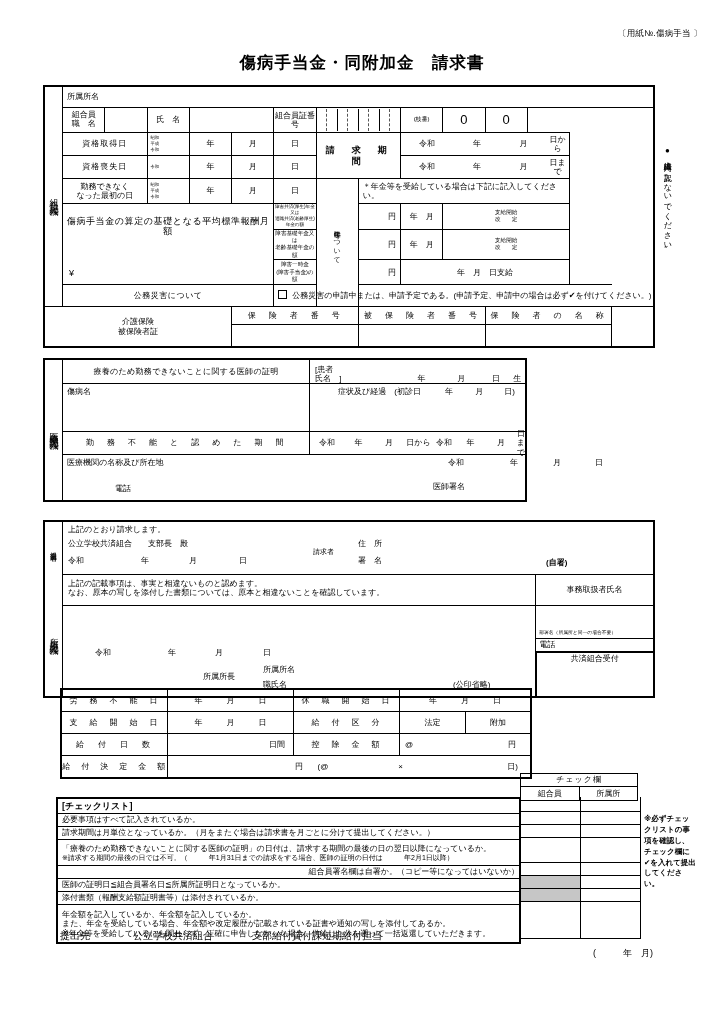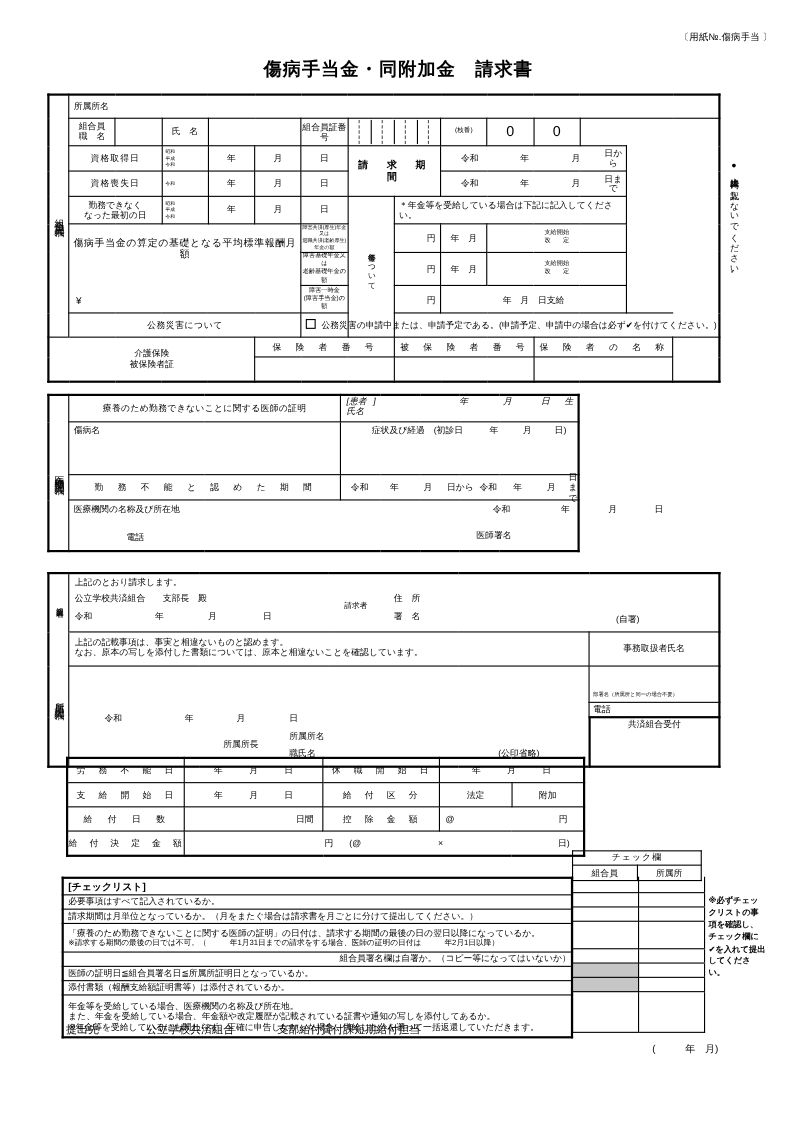--- a/index.html
+++ b/index.html
@@ -219,21 +219,21 @@
 
   <div class="sec" style="left:43px;top:358px;">
     <table class="blk" style="width:484px;">
       <tbody>
           <tr>
         <td class="nb" rowspan="5" style="width:17px;border-right:0.8px solid #000;">
           <div class="vert">医療機関記入欄</div>
         </td>
         <td colspan="2" class="c" style="width:246px;height:23px;letter-spacing:.3px;">療養のため勤務できないことに関する医師の証明</td>
         <td colspan="6" style="padding:0;">
-          <div style="display:flex;align-items:flex-start;height:23px;font-style:italic;">
+          <div style="display:flex;align-items:flex-end;height:23px;">
             <span style="padding-left:5px;">[患者氏名</span>
             <span style="flex:1;"></span>
             <span style="width:90px;text-align:left;">]</span>
             <span style="width:52px;text-align:center;">年</span>
             <span style="width:60px;text-align:center;">月</span>
             <span style="width:38px;text-align:center;">日</span>
             <span style="width:22px;text-align:center;">生</span>
           </div>
         </td>
       </tr>
@@ -292,21 +292,21 @@
         <td colspan="5" style="padding:0;position:relative;height:52px;">
           <div style="position:absolute;left:5px;top:3px;">上記のとおり請求します。</div>
           <div style="position:absolute;left:5px;top:17px;">公立学校共済組合　　支部長　殿</div>
           <div style="position:absolute;left:5px;top:34px;">令和</div>
           <div style="position:absolute;left:78px;top:34px;">年</div>
           <div style="position:absolute;left:126px;top:34px;">月</div>
           <div style="position:absolute;left:176px;top:34px;">日</div>
           <div style="position:absolute;left:250px;top:26px;font-size:7px;">請求者</div>
           <div style="position:absolute;left:295px;top:17px;">住　所</div>
           <div style="position:absolute;left:295px;top:34px;">署　名</div>
-          <div style="position:absolute;left:497px;top:36px;">(自署)</div>
+          <div style="position:absolute;left:483px;top:36px;font-weight:bold;">(自署)</div>
         </td>
       </tr>
 
       <tr>
         <td class="nb" rowspan="5" style="width:17px;border-right:0.8px solid #000;">
           <div class="vert">所属所記入欄</div>
         </td>
         <td colspan="4" style="padding:4px 0 0 5px;height:26px;vertical-align:top;width:440px;">
           <div>上記の記載事項は、事実と相違ないものと認めます。</div>
           <div>なお、原本の写しを添付した書類については、原本と相違ないことを確認しています。</div>
@@ -420,21 +420,21 @@
         <td class="pad" style="height:12px;text-align:right;">組合員署名欄は自署か。（コピー等になってはいないか）</td>
       </tr>
       <tr>
         <td class="pad" style="height:12px;">医師の証明日≦組合員署名日≦所属所証明日となっているか。</td>
       </tr>
       <tr>
         <td class="pad" style="height:12px;">添付書類（報酬支給額証明書等）は添付されているか。</td>
       </tr>
       <tr>
         <td class="pad" style="height:36px;padding-top:1px;">
-          <div>年金等を受給している場合、医療機関の名称及び所在地。</div>
+          <div>年金額を記入しているか、年金額を記入しているか。</div>
           <div>また、年金を受給している場合、年金額や改定履歴が記載されている証書や通知の写しを添付してあるか。</div>
           <div>※年金等を受給しているにも関わらず、正確に申告しなかった場合、供給した分を遡って一括返還していただきます。</div>
         </td>
       </tr>
     </tbody>
       </table>
 
     <table style="position:absolute;left:464px;top:27px;width:118px;border-left:1.6px solid #000;border-right:1.6px solid #000;border-bottom:1.6px solid #000;">
       <tbody>
           <tr>

